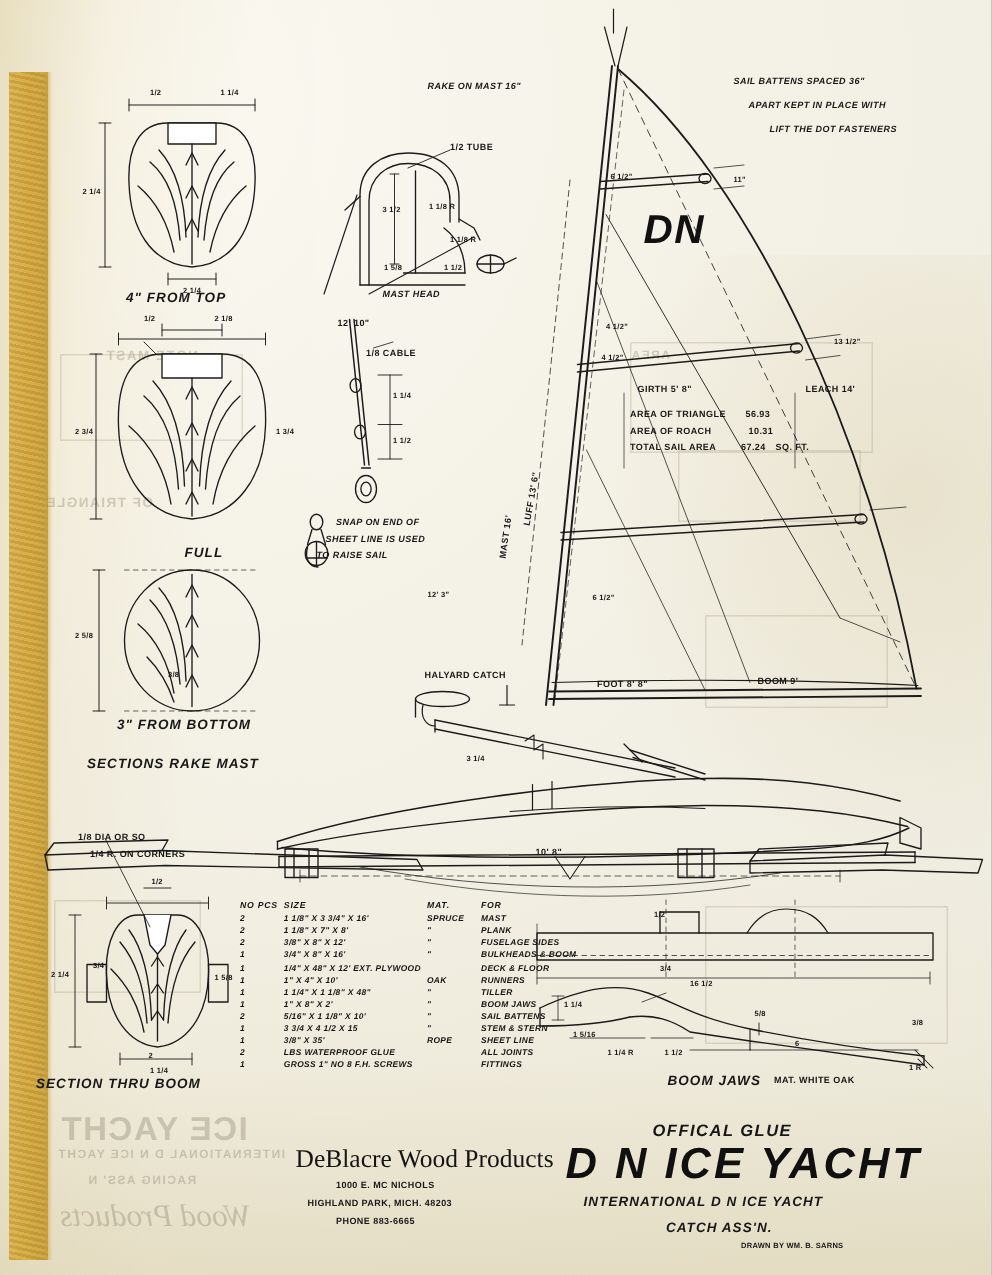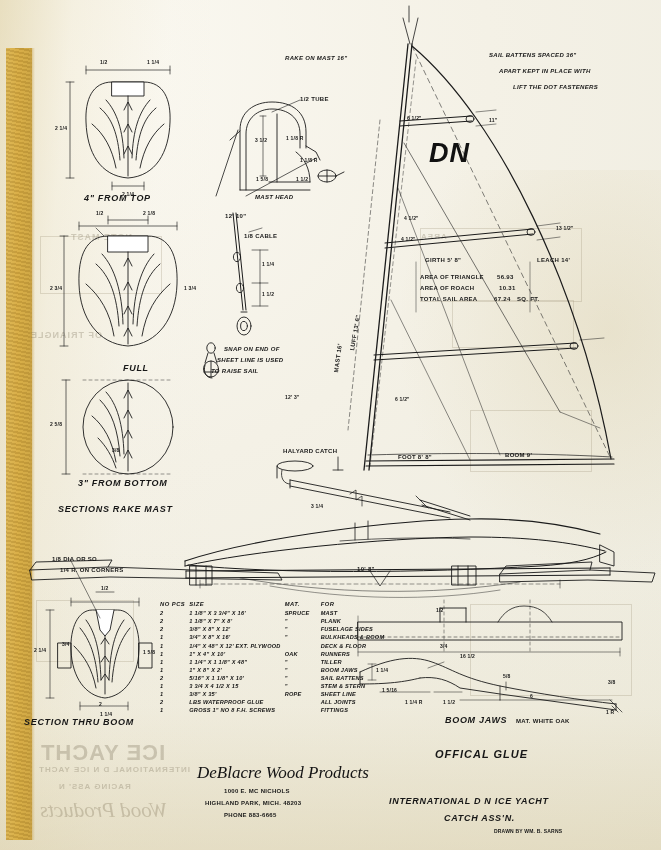--- a/index.html
+++ b/index.html
@@ -104,21 +104,20 @@
     font-family: "Liberation Sans", sans-serif;
   }
   .title-main {
     position: absolute; left: 377px; top: 760px;
     font-size: 29px; font-weight: 700; font-style: italic;
     letter-spacing: 2px; color: #101010;
   }
   .script {
     position: absolute;
     font-family: "Liberation Serif", serif;
-    font-style: italic;
     color: #141414;
   }
   svg.art { position: absolute; left: 0; top: 0; width: 661px; height: 850px; pointer-events: none; }
   .tbl { position: absolute; left: 160px; top: 601px; }
   .tbl table { border-collapse: collapse; font-size: 5.6px; font-weight: 700; letter-spacing: .25px; }
   .tbl td, .tbl th { padding: 0 4px 2.1px 0; text-align: left; white-space: nowrap; font-style: italic; }
   .tbl th { font-size: 5.8px; letter-spacing: .5px; padding-bottom: 3.2px; }
   .c-no { width: 14px; text-align: center; }
   .c-size { width: 58px; }
   .c-mat { width: 32px; }
@@ -638,17 +637,18 @@
         </tbody>
     </table>
   </div>
 
   <div class="script" style="left:197px; top:763px; font-size:17px;">DeBlacre Wood Products</div>
   <div class="t xs" style="left:224px; top:788px;">1000 E. MC NICHOLS</div>
   <div class="t xs" style="left:205px; top:800px;">HIGHLAND PARK, MICH. 48203</div>
   <div class="t xs" style="left:224px; top:812px;">PHONE 883-6665</div>
 
   <div class="t lg hand" style="left:435px; top:749px;">OFFICAL  GLUE</div>
+  <div class="title-main">D N ICE YACHT</div>
   <div class="t md hand" style="left:389px; top:797px;">INTERNATIONAL   D N  ICE  YACHT</div>
   <div class="t md hand" style="left:444px; top:814px;">CATCH   ASS'N.</div>
   <div class="t tiny" style="left:494px; top:829px;">DRAWN BY WM. B. SARNS</div>
 
 </div>
 
 </body></html>

